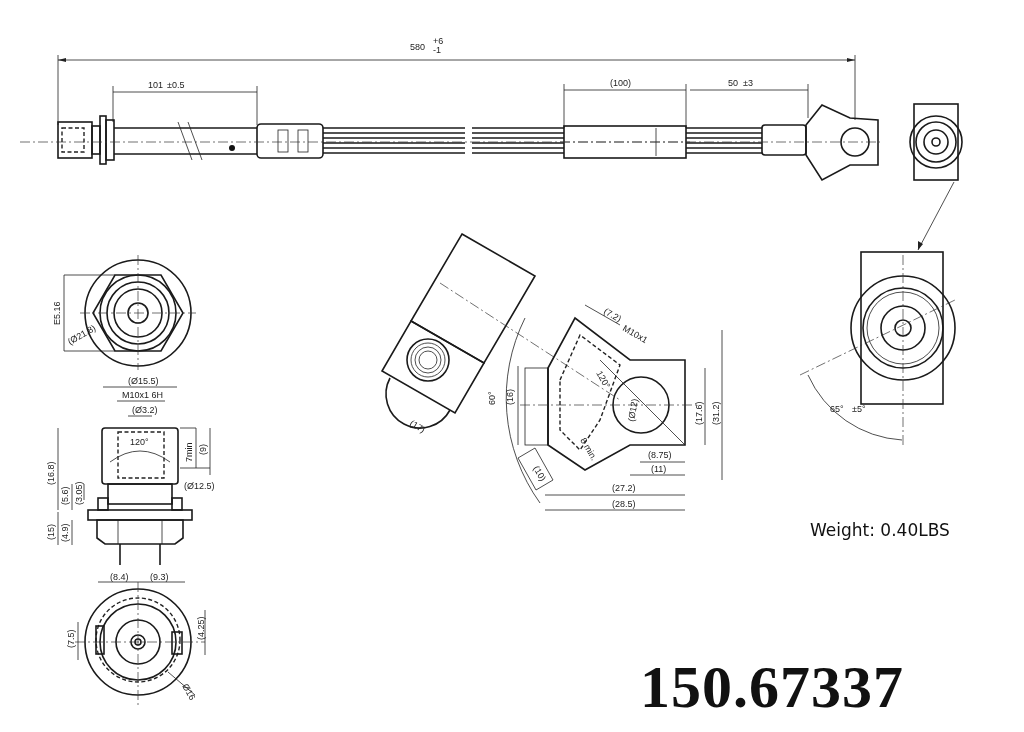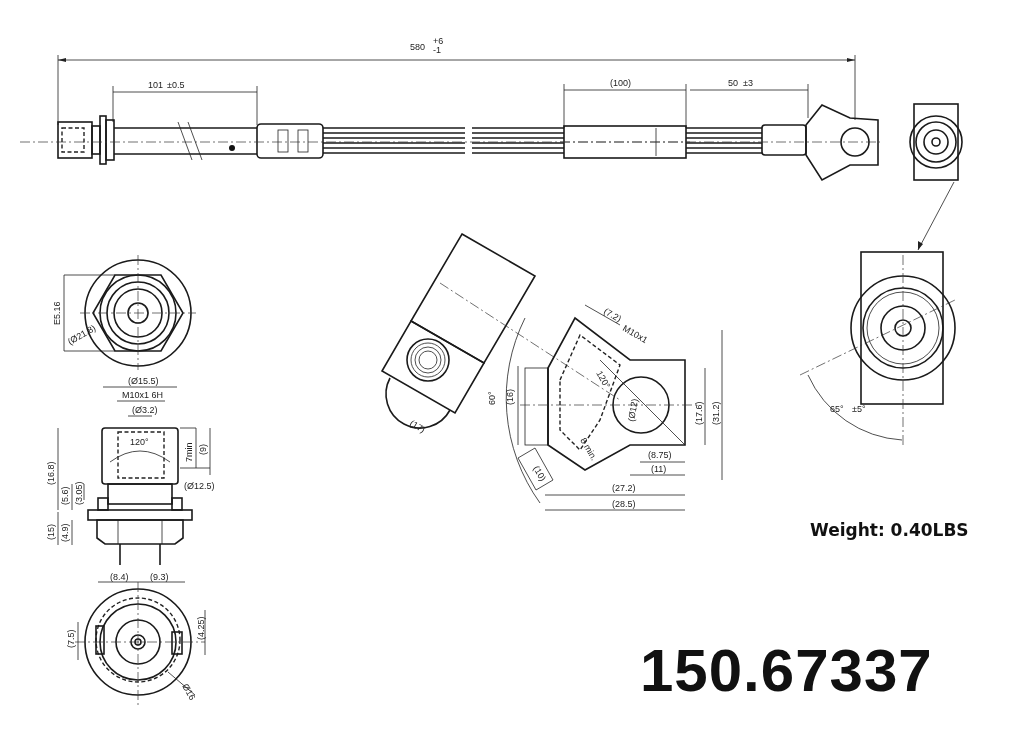--- a/index.html
+++ b/index.html
@@ -4,22 +4,22 @@
 <style>
   html,body{margin:0;padding:0;background:#fff;}
   body{width:1024px;height:732px;position:relative;overflow:hidden;font-family:"Liberation Sans",sans-serif;color:#111;}
   svg{position:absolute;left:0;top:0;}
   .ln{stroke:#1a1a1a;stroke-width:1.6;fill:none;}
   .thin{stroke:#222;stroke-width:0.8;fill:none;}
   .dash{stroke:#222;stroke-width:1.4;fill:none;stroke-dasharray:4 2.5;}
   .center{stroke:#333;stroke-width:0.7;fill:none;stroke-dasharray:10 3 2 3;}
   .dim text, text.dim{font-family:"Liberation Sans",sans-serif;font-size:9px;fill:#222;}
   .big{font-size:11px;}
-  .weight{position:absolute;left:810px;top:520px;font-size:17px;font-weight:bold;font-family:"DejaVu Sans",sans-serif;}
-  .partno{position:absolute;left:640px;top:641px;font-size:60px;font-weight:bold;font-family:Liberation Sans, sans-serif;letter-spacing:1px;line-height:1;}
+  .weight{position:absolute;left:810px;top:520px;font-size:17px;font-weight:normal;font-family:"DejaVu Sans",sans-serif;}
+  .partno{position:absolute;left:640px;top:657px;font-size:60px;font-weight:bold;font-family:Liberation Serif, serif;letter-spacing:1px;line-height:1;}
 </style>
 </head>
 <body>
 
 <svg width="1024" height="732" viewBox="0 0 1024 732">
 
   <g>
 
     <line class="thin" x1="58" y1="60" x2="855" y2="60"></line>
     <polygon points="58,60 66,58 66,62" fill="#222"></polygon>

